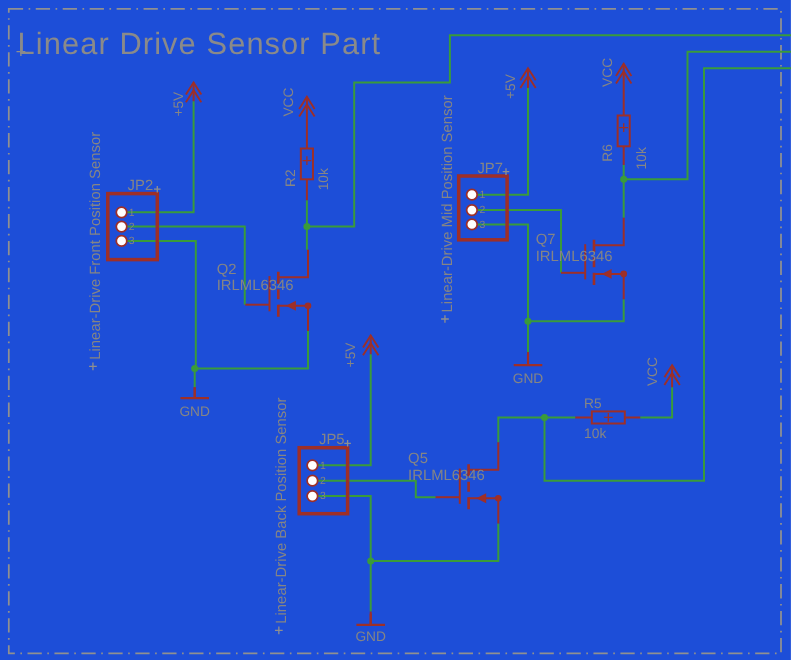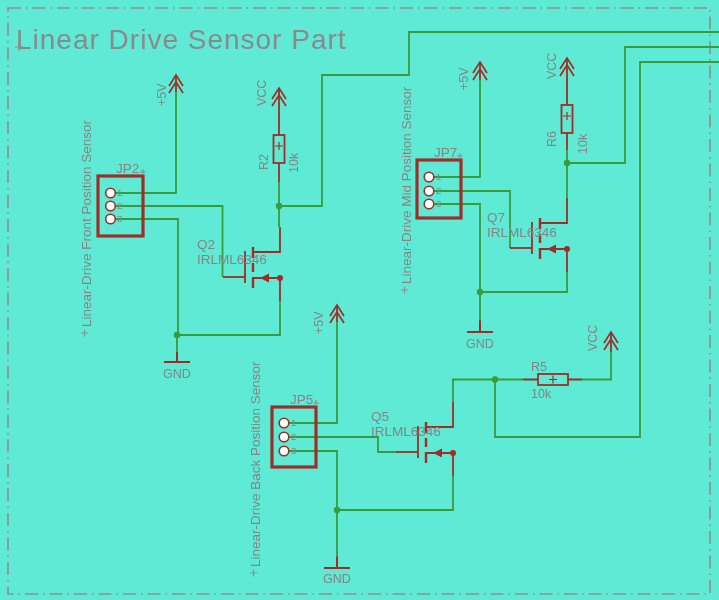--- a/index.html
+++ b/index.html
@@ -1,16 +1,16 @@
 <!DOCTYPE html>
 <html><head>
 <meta charset="utf-8">
 <style>
   html,body{margin:0;padding:0;background:#ffffff;}
-  .stage{position:relative;width:719px;height:600px;background:#5eead4;overflow:hidden;}
+  .stage{position:relative;width:719px;height:600px;background:#1d4ed8;overflow:hidden;}
   svg{display:block;}
   text{font-family:"Liberation Sans","DejaVu Sans",sans-serif;fill:#858585;}
   .t-title{font-size:28px;fill:#8a8a8a;letter-spacing:1px;}
   .t-lbl{font-size:12.5px;}
   .t-name{font-size:13.5px;}
   .t-pin{font-size:9.5px;}
   .wire{stroke:#3a9b3a;stroke-width:1.8;fill:none;}
   .comp{stroke:#9e2f28;stroke-width:1.8;fill:none;}
   .comp-thick{stroke:#9e2f28;stroke-width:3.2;fill:none;}
   .dot{fill:#3a9b3a;stroke:none;}

